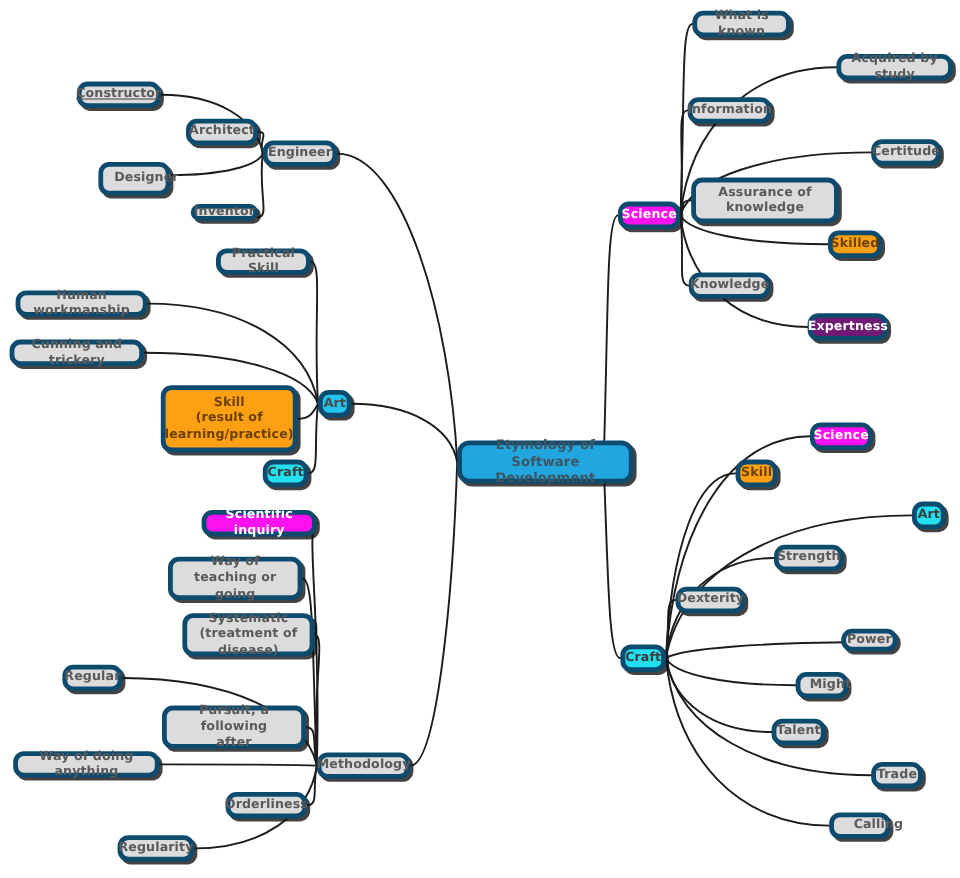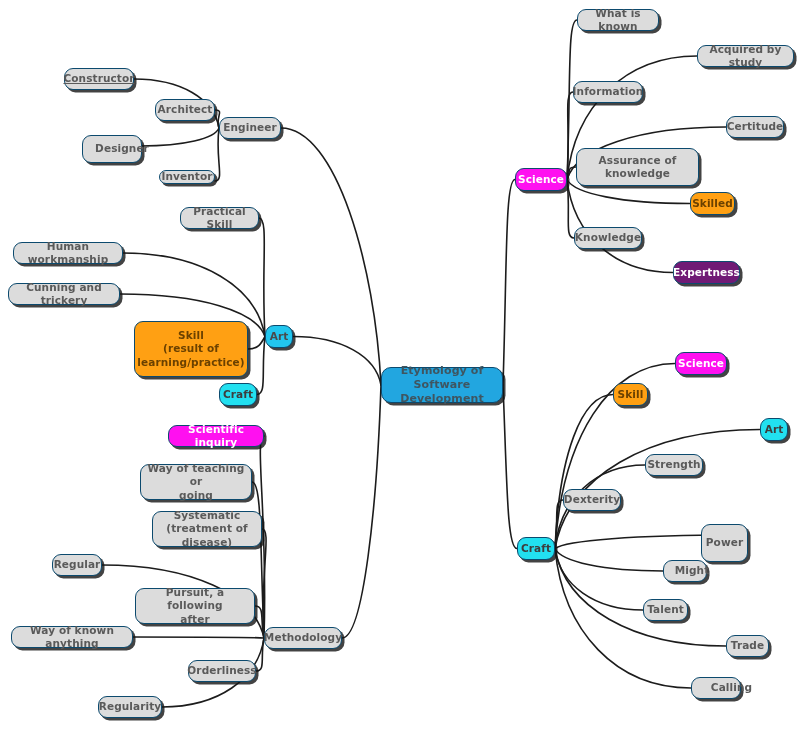--- a/index.html
+++ b/index.html
@@ -7,21 +7,21 @@
     font-family:"DejaVu Sans","Liberation Sans",sans-serif;
     width:800px;height:732px;overflow:hidden;
   }
   #canvas{position:relative;width:800px;height:732px;background:#fff;}
   #edges{position:absolute;left:0;top:0;width:800px;height:732px;}
   .node{
     position:absolute;
     box-sizing:border-box;
     display:flex;align-items:center;justify-content:center;
     text-align:center;
-    border:1px solid #0c4a6e;
+    border:4px solid #0c4a6e;
     border-radius:9px;
     font-weight:bold;
     line-height:1.25;
     white-space:pre-line;
     box-shadow:2.5px 2.5px 0 rgba(20,20,20,0.80);
     letter-spacing:0.1px;
     padding:0 6px;
     z-index:5;
   }
   .n-gray{background:#dcdcdc;color:#5a5a5a;font-size:10.5px;}
@@ -72,21 +72,21 @@
       <path d="M 555 548.5 C 567.3 477.1, 647.25 429.5, 760 429.5" fill="none" stroke="#1c1c1c" stroke-width="1.6" stroke-linecap="round"></path>
       <path d="M 555 548.5 C 560.4 498.4, 595.5 465, 645 465" fill="none" stroke="#1c1c1c" stroke-width="1.6" stroke-linecap="round"></path>
       <path d="M 555 548.5 C 559 519.4, 553 500, 563 500" fill="none" stroke="#1c1c1c" stroke-width="1.6" stroke-linecap="round"></path>
       <path d="M 555 548.5 C 565.8 540.4, 636 535, 735 535" fill="none" stroke="#1c1c1c" stroke-width="1.6" stroke-linecap="round"></path>
       <path d="M 555 548.5 C 561.48 562, 603.6 571, 663 571" fill="none" stroke="#1c1c1c" stroke-width="1.6" stroke-linecap="round"></path>
       <path d="M 555 548.5 C 560.28 585.4, 594.6 610, 643 610" fill="none" stroke="#1c1c1c" stroke-width="1.6" stroke-linecap="round"></path>
       <path d="M 555 548.5 C 565.26 607, 631.95 646, 726 646" fill="none" stroke="#1c1c1c" stroke-width="1.6" stroke-linecap="round"></path>
       <path d="M 555 548.5 C 563.16 632.2, 616.2 688, 691 688" fill="none" stroke="#1c1c1c" stroke-width="1.6" stroke-linecap="round"></path>
     </svg>
   <div id="node-layer">
-      <div class="node n-root" style="left: 381px; top: 367px; width: 122px; height: 36px;">Etymology of Software
+      <div class="node n-root" style="left: 381px; top: 367px; width: 147px; height: 36px;">Etymology of Software
 Development</div>
       <div class="node n-gray" style="left: 219px; top: 117px; width: 62px; height: 22px;">Engineer</div>
       <div class="node n-gray" style="left: 64px; top: 68px; width: 70px; height: 22px; text-decoration: underline;">Constructor</div>
       <div class="node n-gray" style="left: 155px; top: 99px; width: 60px; height: 22px;">Architect</div>
       <div class="node n-gray" style="left: 82px; top: 135px; width: 60px; height: 28px; padding-left: 26px;">Designer</div>
       <div class="node n-gray" style="left: 159px; top: 170px; width: 56px; height: 14px;">Inventor</div>
       <div class="node n-cyan" style="left: 265px; top: 325px; width: 28px; height: 23px;">Art</div>
       <div class="node n-gray" style="left: 180px; top: 207px; width: 79px; height: 22px;">Practical Skill</div>
       <div class="node n-gray" style="left: 13px; top: 242px; width: 110px; height: 22px;">Human workmanship</div>
       <div class="node n-gray" style="left: 8px; top: 283px; width: 112px; height: 22px;">Cunning and trickery</div>
@@ -96,38 +96,38 @@
       <div class="node n-cyan-b" style="left: 219px; top: 383px; width: 38px; height: 23px;">Craft</div>
       <div class="node n-gray" style="left: 264px; top: 627px; width: 78px; height: 22px;">Methodology</div>
       <div class="node n-magenta" style="left: 168px; top: 425px; width: 96px; height: 22px;">Scientific inquiry</div>
       <div class="node n-gray" style="left: 140px; top: 464px; width: 112px; height: 36px;">Way of teaching or
 going</div>
       <div class="node n-gray" style="left: 152px; top: 511px; width: 110px; height: 36px;">Systematic
 (treatment of disease)</div>
       <div class="node n-gray" style="left: 52px; top: 554px; width: 50px; height: 22px;">Regular</div>
       <div class="node n-gray" style="left: 135px; top: 588px; width: 120px; height: 36px;">Pursuit, a following
 after</div>
-      <div class="node n-gray" style="left: 11px; top: 626px; width: 122px; height: 22px;">Way of known anything</div>
+      <div class="node n-gray" style="left: 11px; top: 626px; width: 122px; height: 22px;">Way of doing anything</div>
       <div class="node n-gray" style="left: 188px; top: 660px; width: 68px; height: 22px;">Orderliness</div>
       <div class="node n-gray" style="left: 98px; top: 696px; width: 64px; height: 22px;">Regularity</div>
       <div class="node n-magenta" style="left: 515px; top: 168px; width: 52px; height: 23px;">Science</div>
       <div class="node n-gray" style="left: 577px; top: 9px; width: 82px; height: 22px;">What is known</div>
       <div class="node n-gray" style="left: 697px; top: 45px; width: 97px; height: 22px;">Acquired by study</div>
       <div class="node n-gray" style="left: 573px; top: 81px; width: 70px; height: 22px;">Information</div>
       <div class="node n-gray" style="left: 726px; top: 116px; width: 58px; height: 22px;">Certitude</div>
       <div class="node n-gray" style="left: 576px; top: 148px; width: 123px; height: 38px;">Assurance of
 knowledge</div>
       <div class="node n-orange" style="left: 690px; top: 192px; width: 45px; height: 23px;">Skilled</div>
       <div class="node n-gray" style="left: 574px; top: 227px; width: 68px; height: 22px;">Knowledge</div>
       <div class="node n-red" style="left: 673px; top: 261px; width: 67px; height: 23px;">Expertness</div>
       <div class="node n-cyan-b" style="left: 517px; top: 537px; width: 38px; height: 23px;">Craft</div>
       <div class="node n-magenta" style="left: 675px; top: 352px; width: 52px; height: 23px;">Science</div>
       <div class="node n-orange" style="left: 613px; top: 383px; width: 35px; height: 23px;">Skill</div>
       <div class="node n-cyan-b" style="left: 760px; top: 418px; width: 28px; height: 23px;">Art</div>
       <div class="node n-gray" style="left: 645px; top: 454px; width: 58px; height: 22px;">Strength</div>
       <div class="node n-gray" style="left: 563px; top: 489px; width: 58px; height: 22px;">Dexterity</div>
-      <div class="node n-gray" style="left: 701px; top: 524px; width: 47px; height: 38px;">Power</div>
+      <div class="node n-gray" style="left: 701px; top: 524px; width: 47px; height: 19px;">Power</div>
       <div class="node n-gray" style="left: 663px; top: 560px; width: 44px; height: 22px; padding-left: 20px;">Might</div>
       <div class="node n-gray" style="left: 643px; top: 599px; width: 45px; height: 22px;">Talent</div>
       <div class="node n-gray" style="left: 726px; top: 635px; width: 43px; height: 22px;">Trade</div>
       <div class="node n-gray" style="left: 691px; top: 677px; width: 50px; height: 22px; padding-left: 37px;">Calling</div>
     </div>
 </div>
 
 </body></html>

